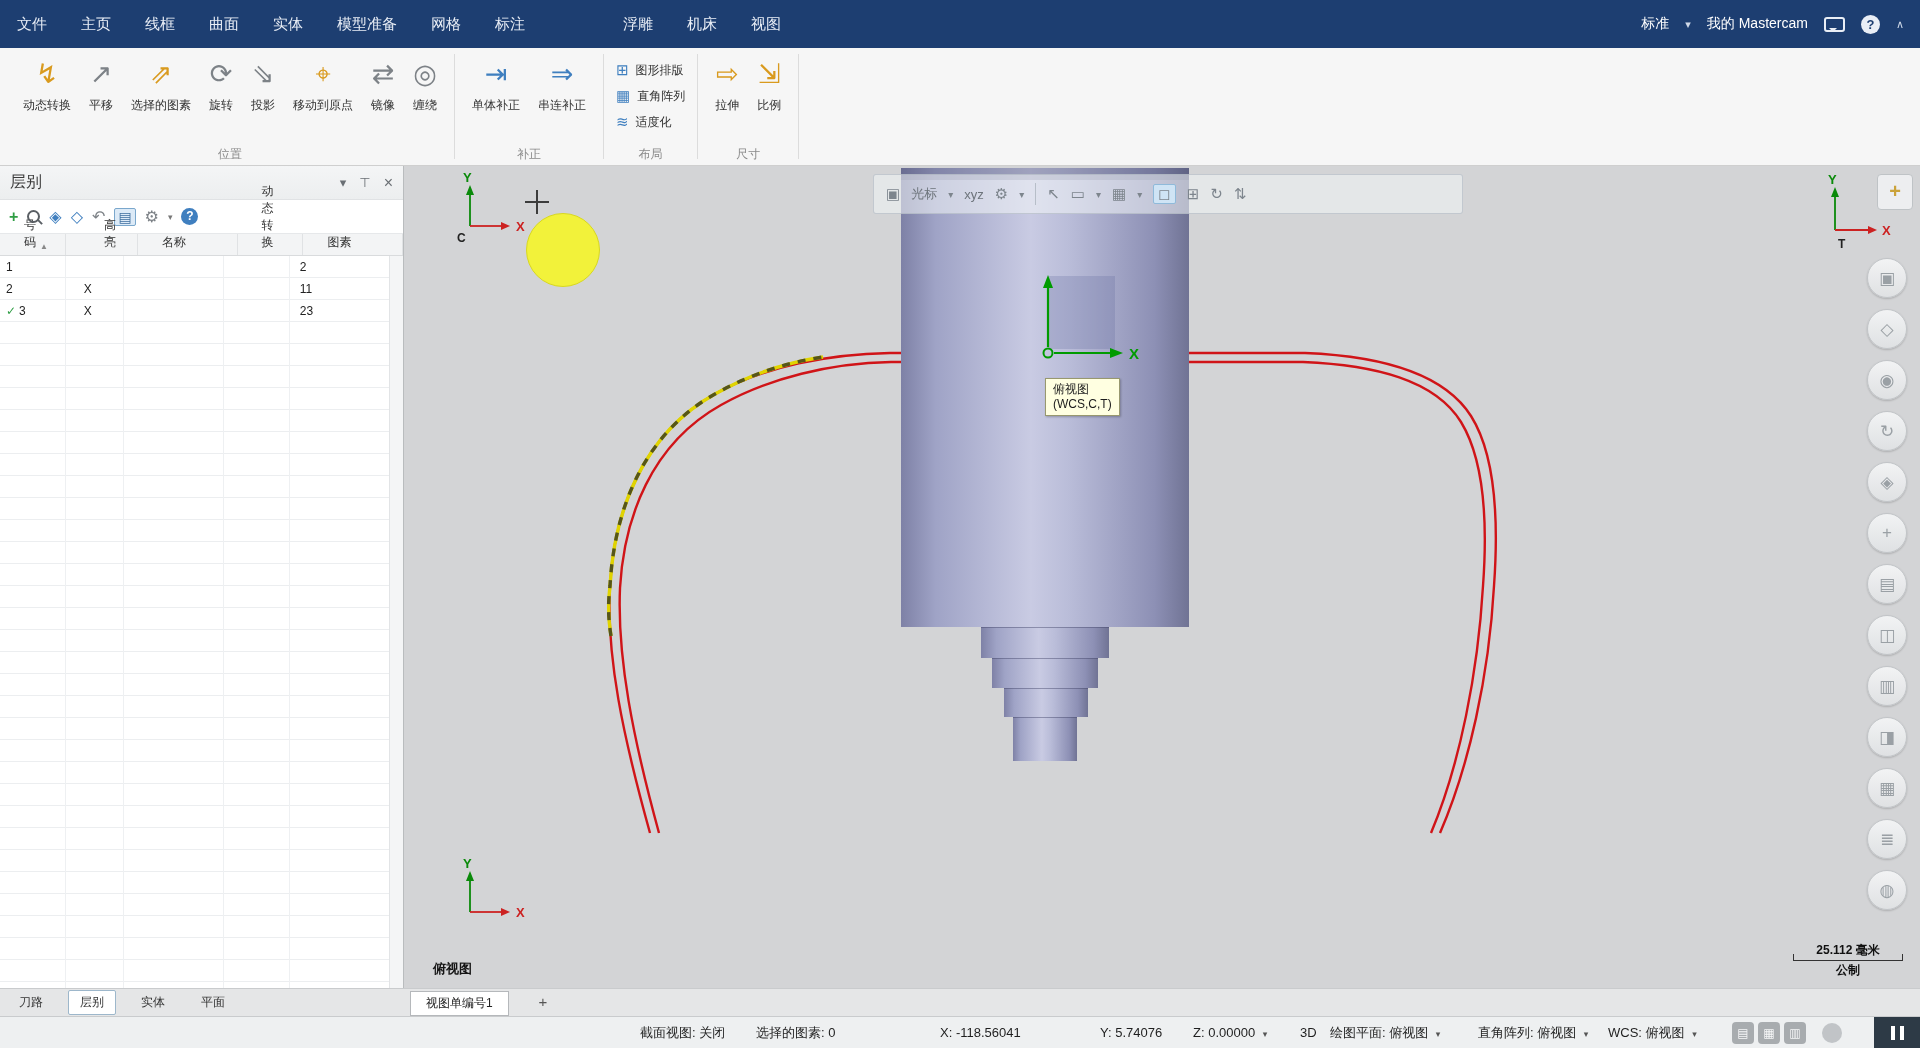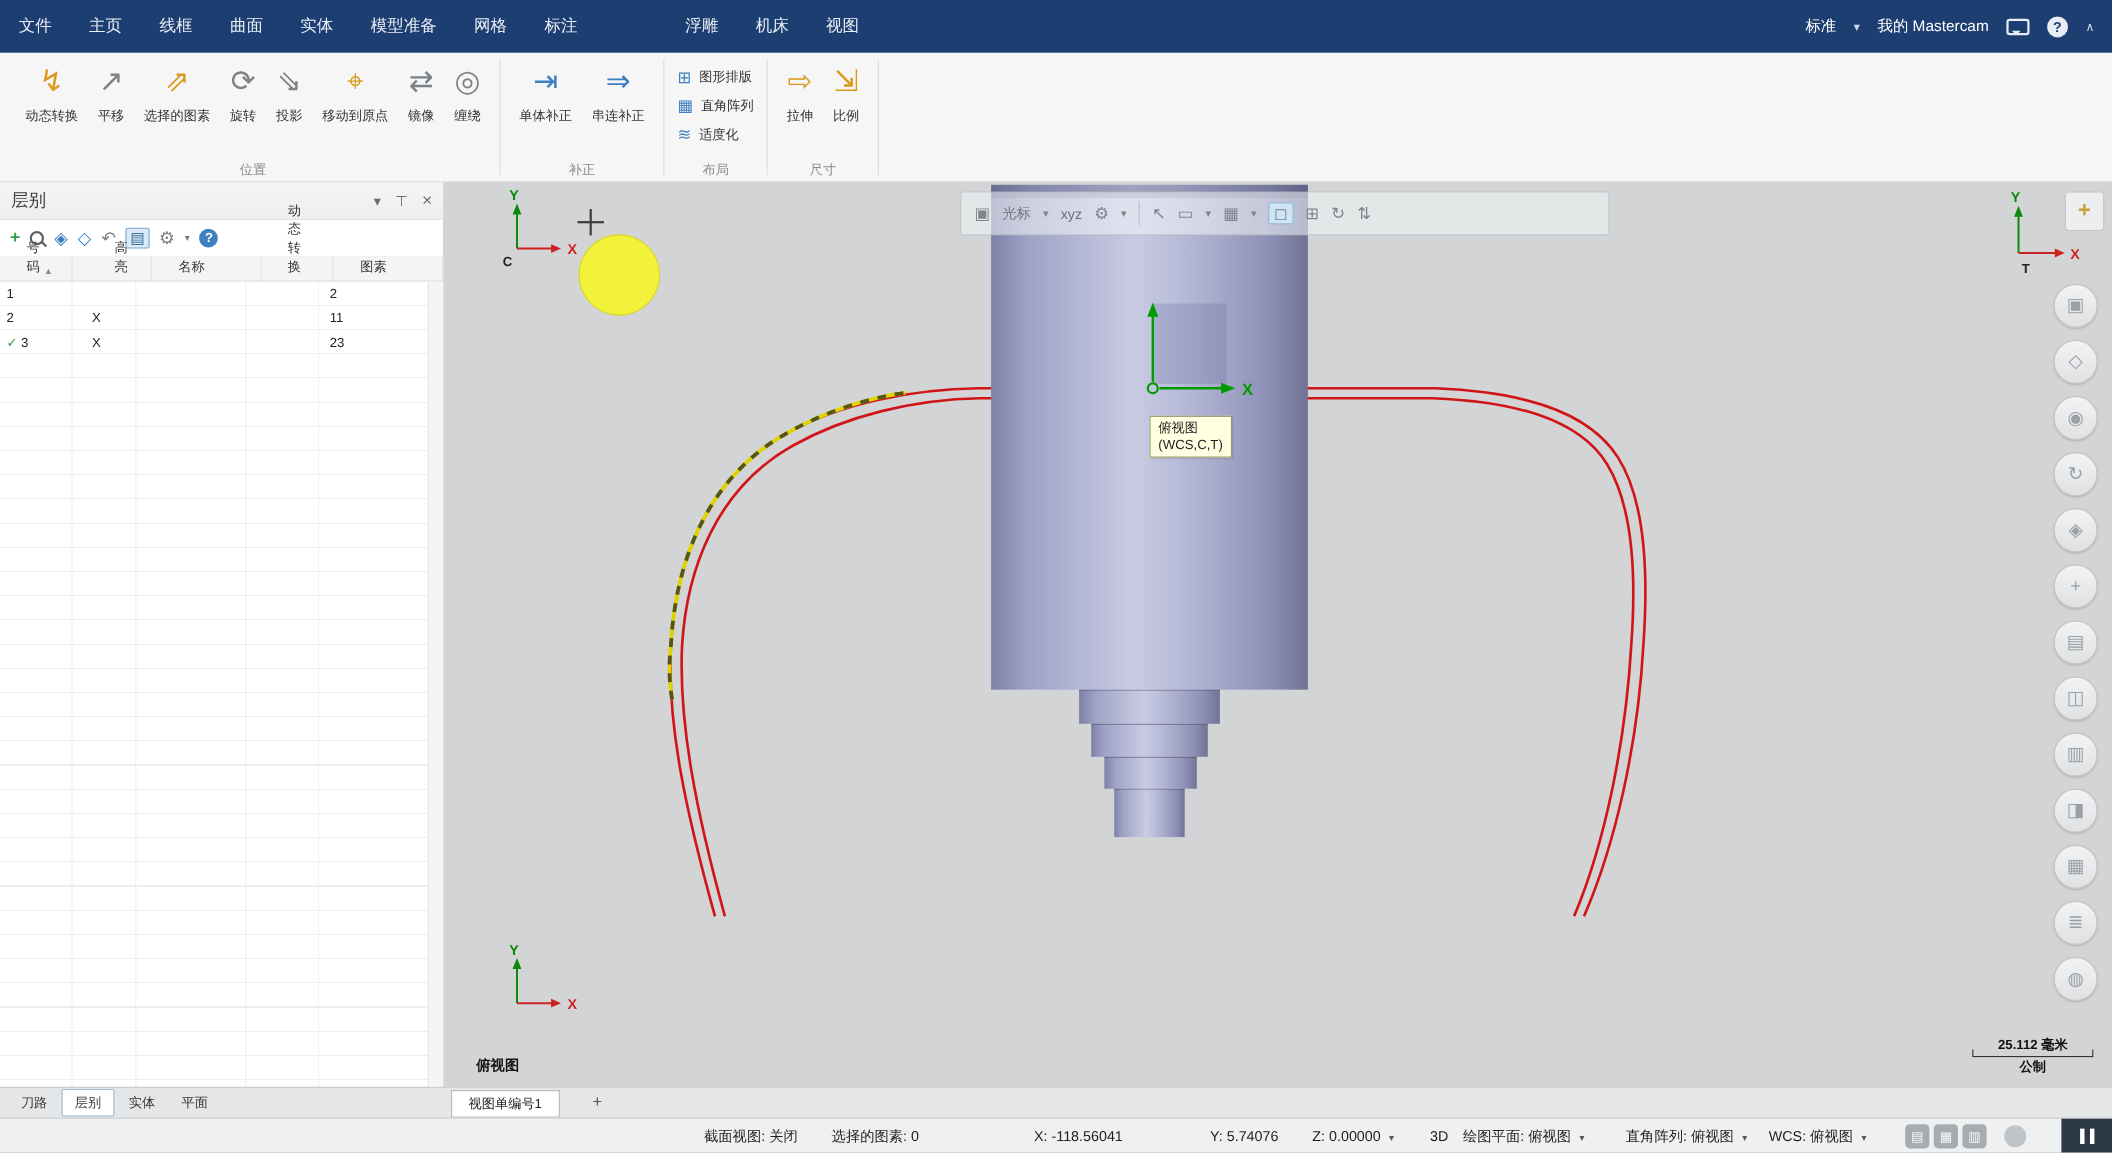--- a/index.html
+++ b/index.html
@@ -80,21 +80,21 @@
   .qm-fit { position:absolute; left:1472px; top:8px; width:36px; height:36px; background:#edeef0; border:1px solid #bfc3c6; border-radius:4px; color:#caa23a; font-size:20px; font-weight:bold; text-align:center; line-height:33px; }
   .quickmask { position:absolute; left:1462px; top:92px; display:flex; flex-direction:column; gap:11px; }
   .qm { width:40px; height:40px; border-radius:50%; background:linear-gradient(#f2f3f4,#dfe1e3); border:1px solid #c2c5c8; box-shadow:0 1px 2px rgba(0,0,0,.18); display:flex; align-items:center; justify-content:center; color:#9aa0a5; font-size:17px; }
   .scale-badge { position:absolute; left:1388px; top:776px; width:110px; text-align:center; font-size:12px; font-weight:bold; color:#111; }
   .sb-value { border-bottom:1px solid #333; padding:0 4px 1px; position:relative; }
   .sb-value::before, .sb-value::after { content:""; position:absolute; bottom:0; width:1px; height:6px; background:#333; }
   .sb-value::before { left:0; } .sb-value::after { right:0; }
   .sb-unit { padding-top:1px; }
   
   .tabs-row { position:absolute; left:0; right:0; top:988px; height:28px; background:#e5e6e7; border-top:1px solid #c9cbcd; font-size:12px; }
-  .left-tabs { position:absolute; left:8px; top:0; bottom:0; display:flex; gap:2px; align-items:center; }
+  .left-tabs { position:absolute; left:8px; top:0; bottom:0; display:flex; gap:14px; align-items:center; }
   .btab { padding:3px 11px; color:#333; }
   .btab.active { background:#fff; border:1px solid #9db7cb; border-radius:2px; }
   .view-tab { position:absolute; left:410px; top:2px; height:25px; background:#fff; border:1px solid #b5b8bb; display:flex; align-items:center; padding:0 15px; color:#222; }
   .add-view { position:absolute; left:532px; top:4px; width:22px; height:21px; text-align:center; font-size:15px; color:#555; }
   
   .statusbar { position:absolute; left:0; right:0; bottom:0; height:32px; background:#eef0f1; border-top:1px solid #c9cbcd; font-size:13px; color:#1f1f1f; }
   .sbi { position:absolute; top:0; line-height:31px; white-space:nowrap; }
   .sbi .caret2 { font-size:9px; color:#555; margin-left:4px; }
   .sb-ic { position:absolute; top:5px; width:22px; height:22px; border-radius:4px; background:#646a70; opacity:.5; color:#fff; font-size:12px; text-align:center; line-height:22px; }
   .sb-circ { position:absolute; top:6px; width:20px; height:20px; border-radius:50%; background:#b9bcbf; opacity:.85; }

